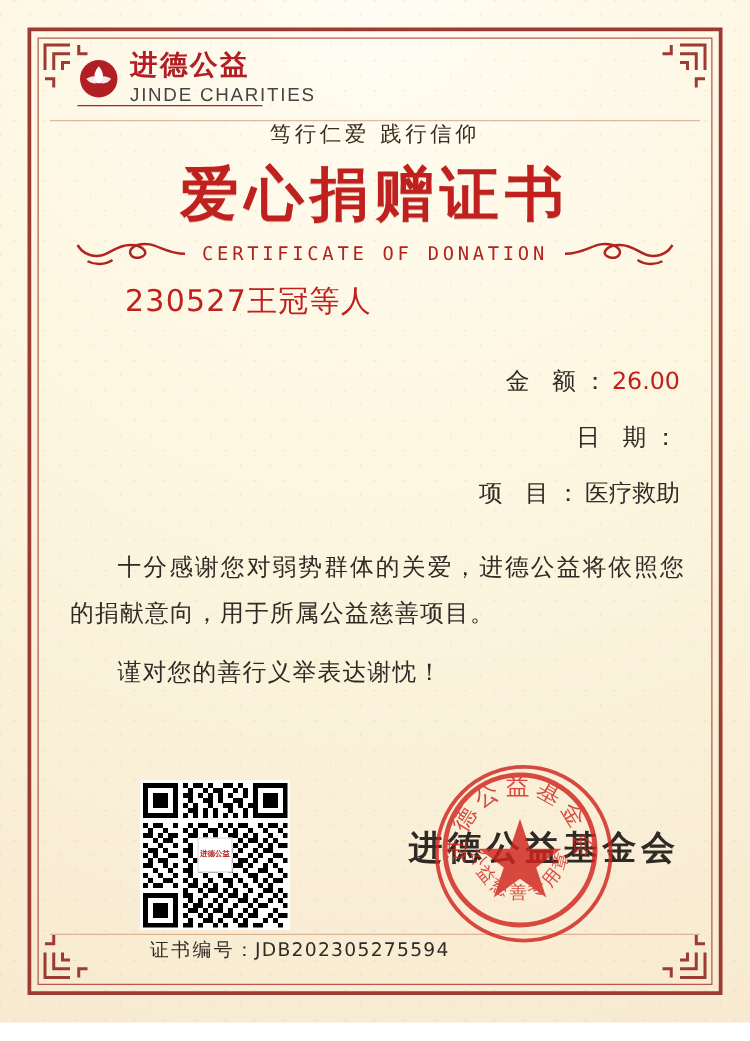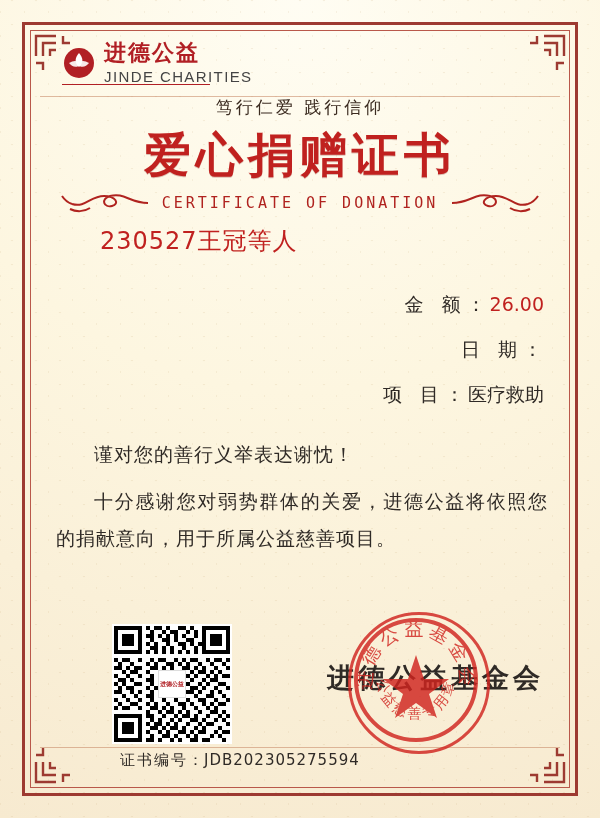--- a/index.html
+++ b/index.html
@@ -276,22 +276,22 @@
       <span class="field-colon">：</span>
     </div>
     <div class="field">
       <span class="field-label">项  目</span>
       <span class="field-colon">：</span>
       <span class="field-value">医疗救助</span>
     </div>
   </div>
 
   <div class="body-text">
+    <p>十分感谢您对弱势群体的关爱，进德公益将依照您的捐献意向，用于所属公益慈善项目。</p>
     <p>谨对您的善行义举表达谢忱！</p>
-    <p>十分感谢您对弱势群体的关爱，进德公益将依照您的捐献意向，用于所属公益慈善项目。</p>
   </div>
 
   <div class="qr">
     <svg width="116" height="116" viewBox="0 0 29 29" shape-rendering="crispEdges">
       <rect width="29" height="29" fill="#fff"></rect>
       <g fill="#000">
 
         <path d="M0 0h7v7h-7z"></path>
           <path d="M1 1h5v5h-5z" fill="#fff"></path>
           <path d="M2 2h3v3h-3z" fill="#000"></path>

